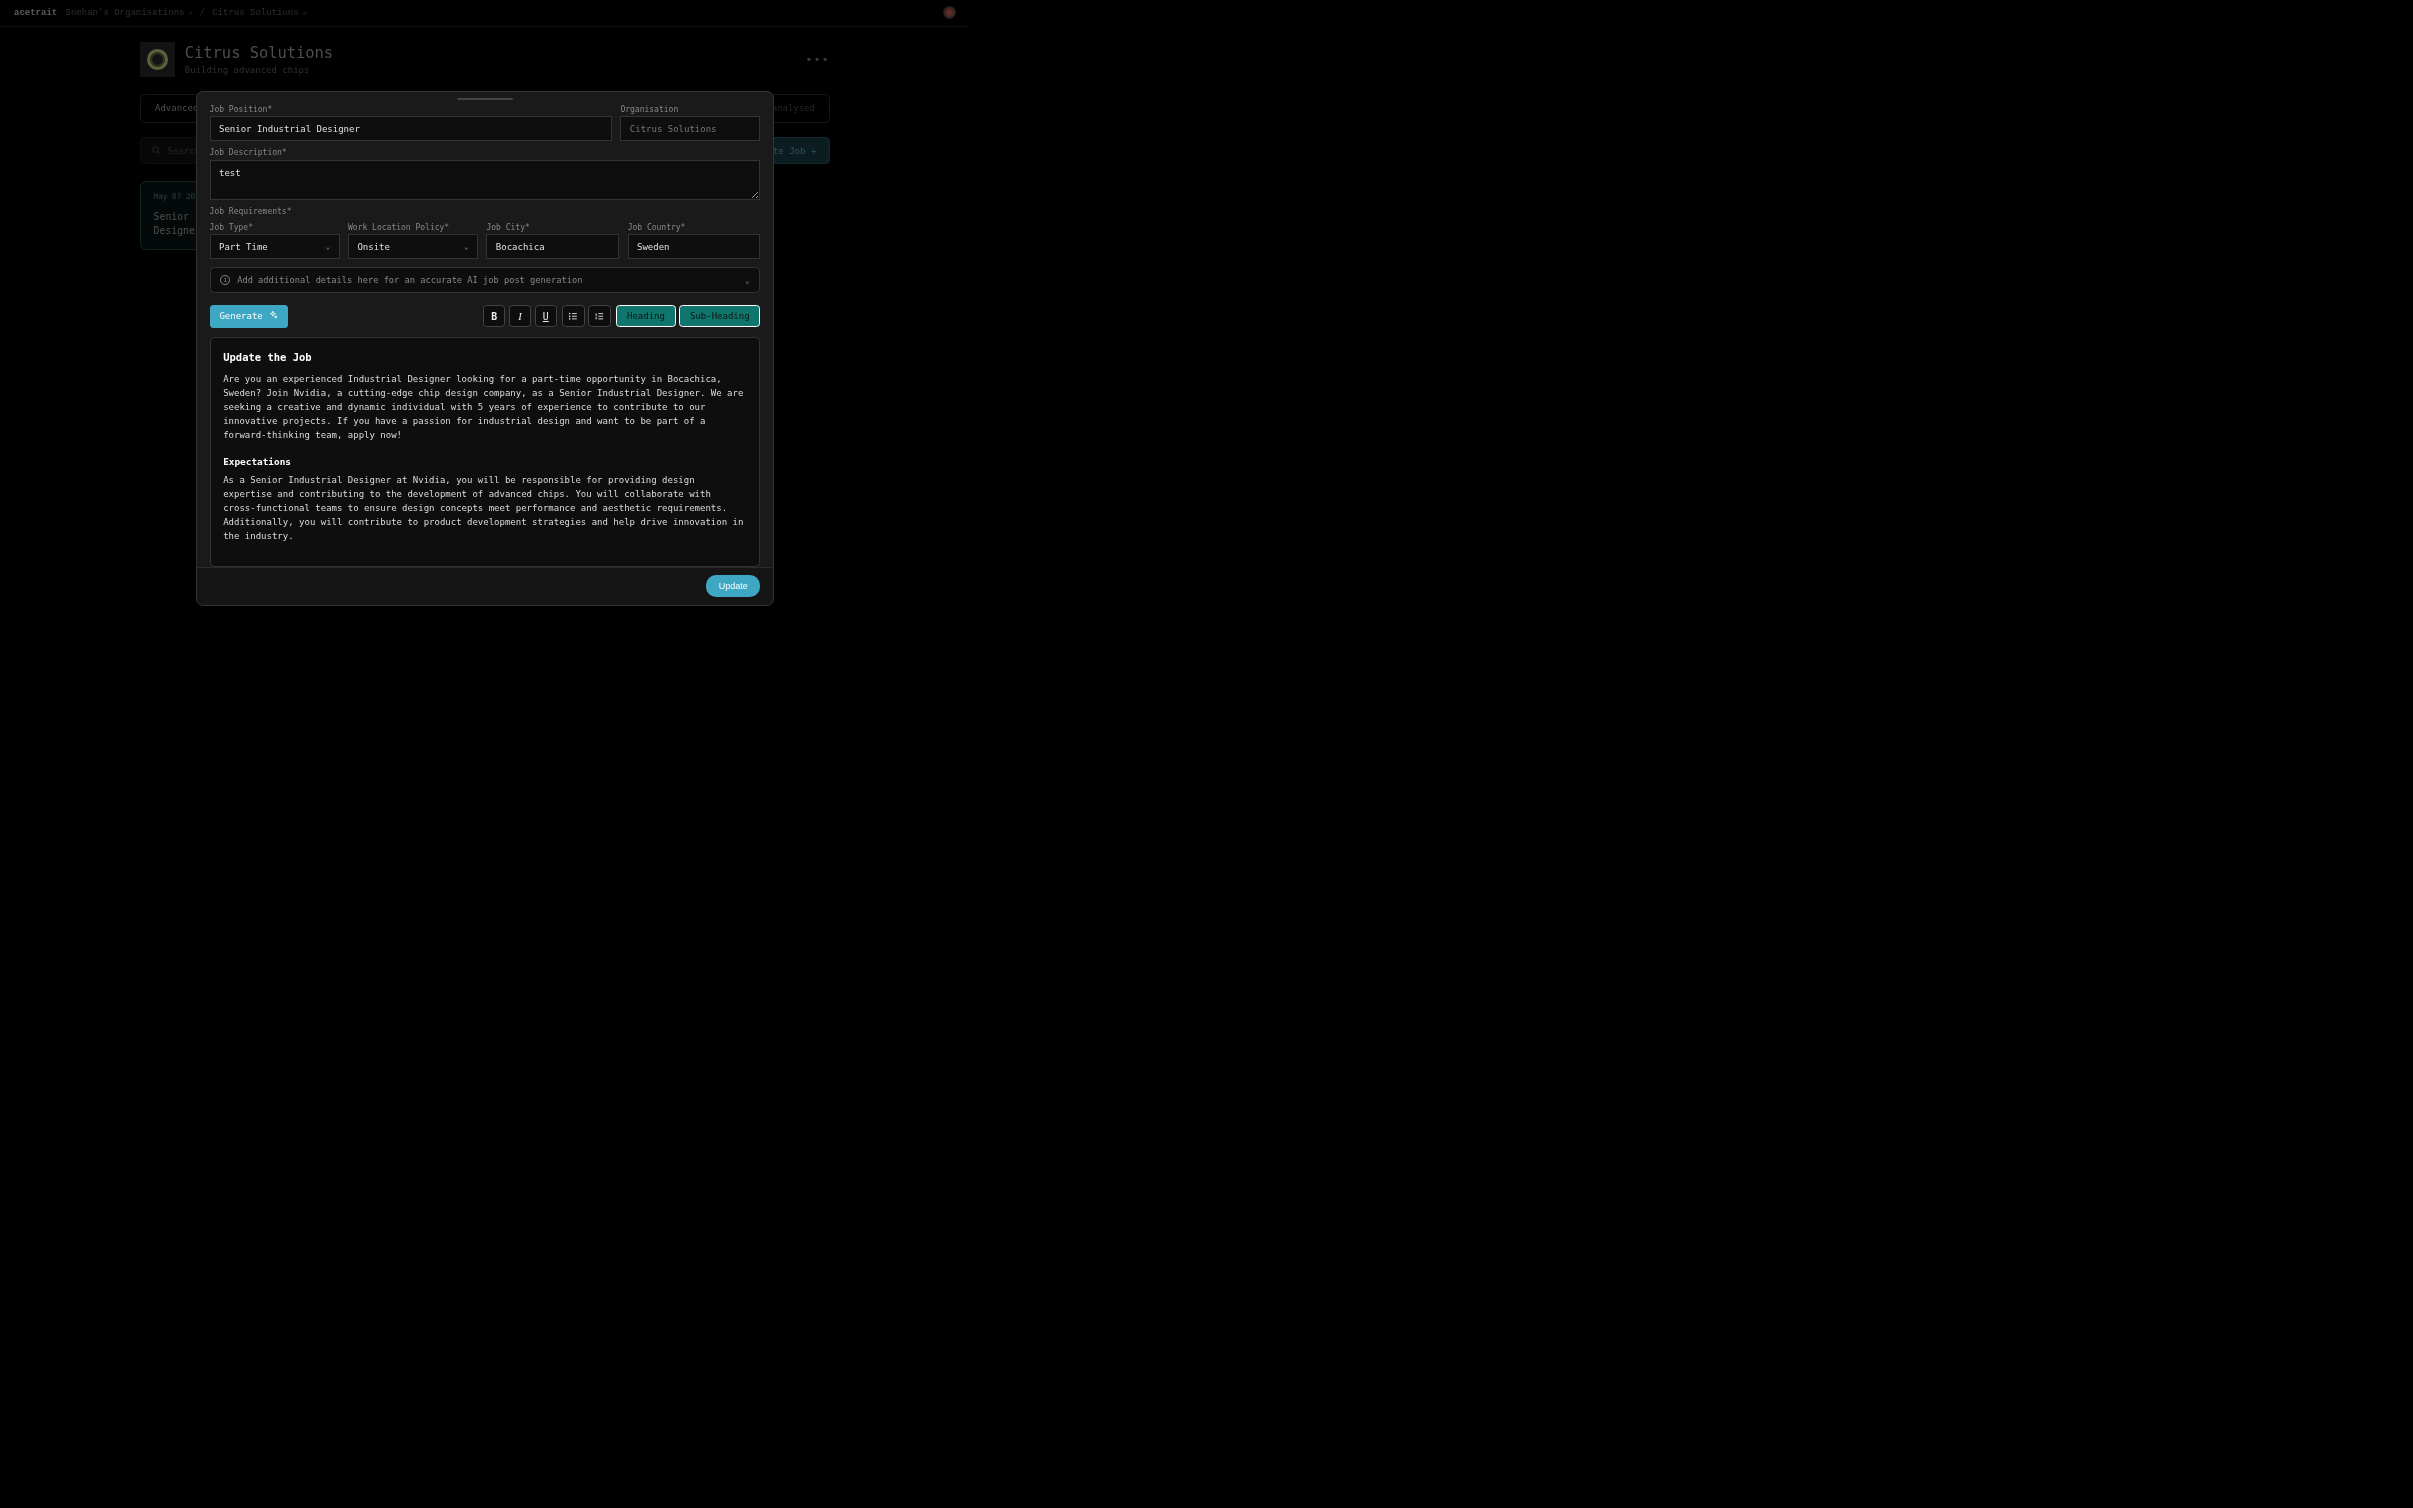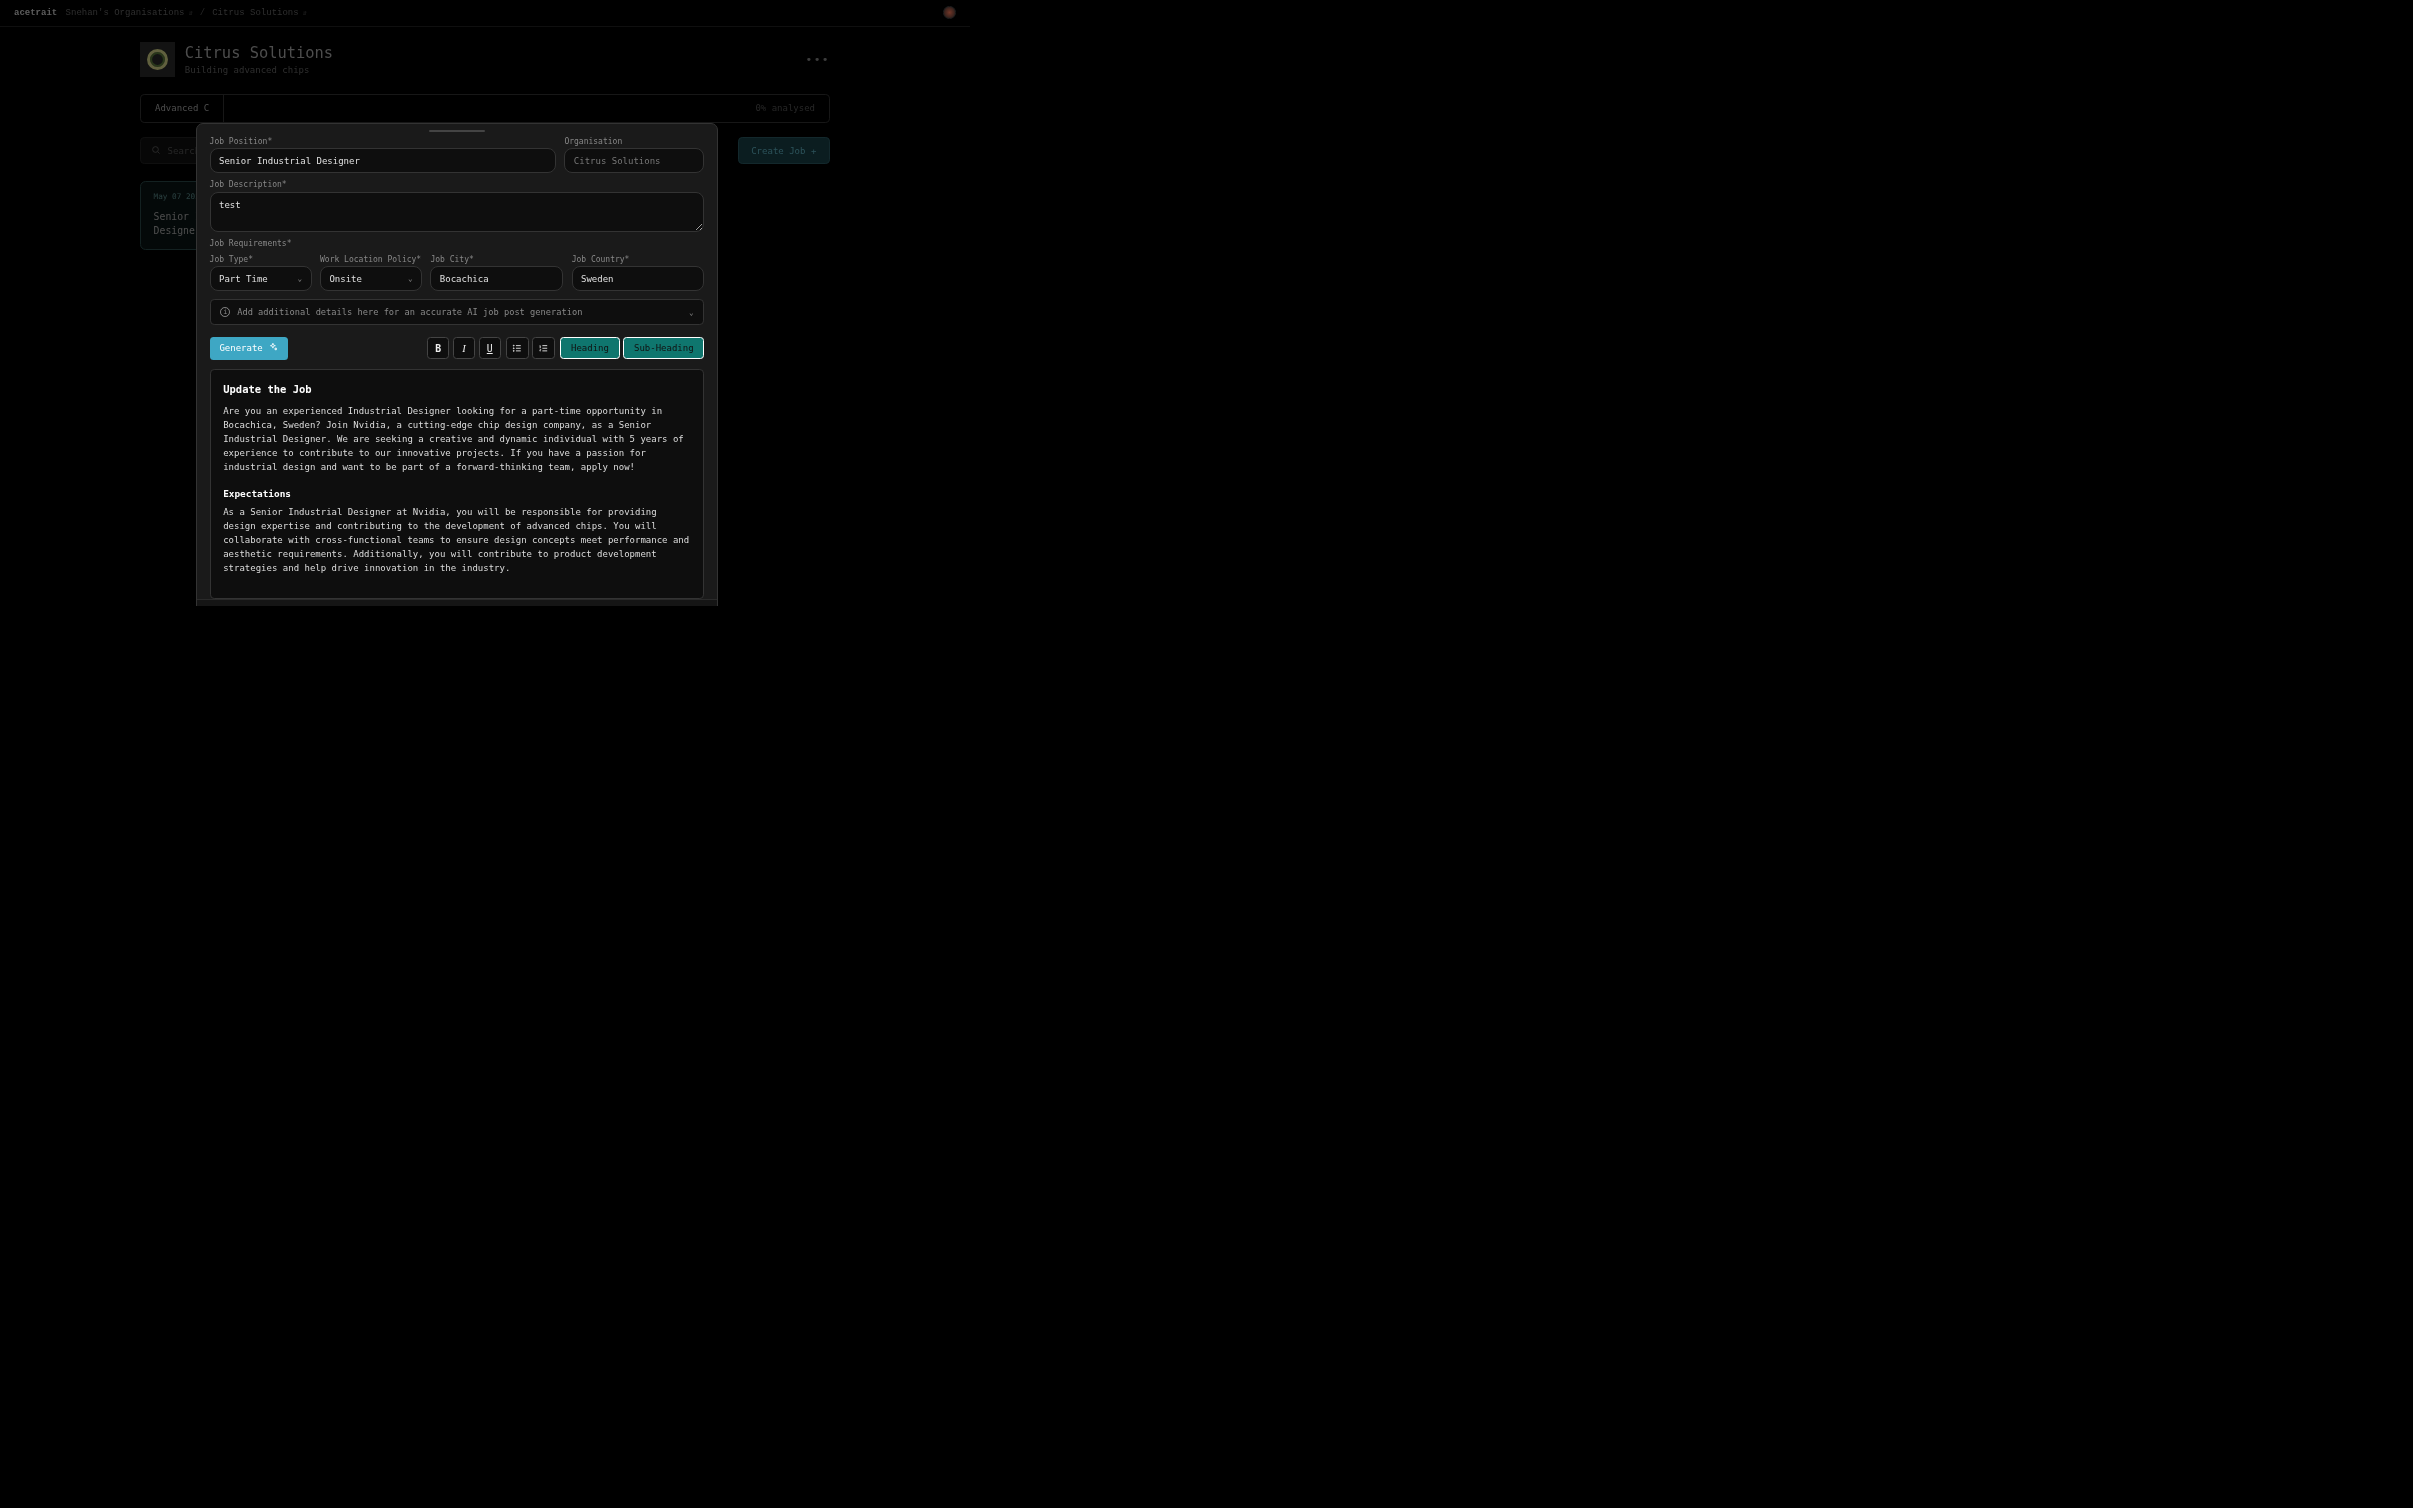--- a/index.html
+++ b/index.html
@@ -96,48 +96,47 @@
       position: absolute; inset: 0;
       background: rgba(0,0,0,0.55);
       display:flex; align-items:flex-start; justify-content:center;
     }
 
     
     .modal {
       position: absolute;
       top: 91px;
       left: 196px;
-      width: 522px;
+      width: 578px;
       background: #1a1a1a;
       border: 0.7px solid #333;
       border-radius: 7px;
       display: flex;
       flex-direction: column;
       height: 515px;
-      margin-top: 32px;
     }
     .modal-handle {
       width: 56px; height: 2.8px; background: #444;
       border-radius: 2.8px; margin: 5.6px auto 4.2px;
     }
     .modal-body {
       padding: 0 12.6px 0;
       flex: 1;
       overflow: hidden;
       display:flex; flex-direction:column;
       gap: 7px;
     }
 
     .field-row { display:flex; gap: 8.4px; }
     .field { display:flex; flex-direction:column; gap: 2.8px; }
     .field-label { color:#888; font-size:8px; }
     .input, .textarea, .select {
       background: #0e0e0e;
       border: 0.7px solid #333;
-      border-radius: 8px;
+      border-radius: 0;
       padding: 6.3px 8.4px;
       color: #e0e0e0;
       font-family: inherit;
       font-size: 9px;
     }
     .input.readonly { color:#777; }
     .textarea { resize: vertical; min-height: 31px; line-height: 1.4; }
     .select {
       display:flex; align-items:center; justify-content:space-between;
       cursor:pointer;

